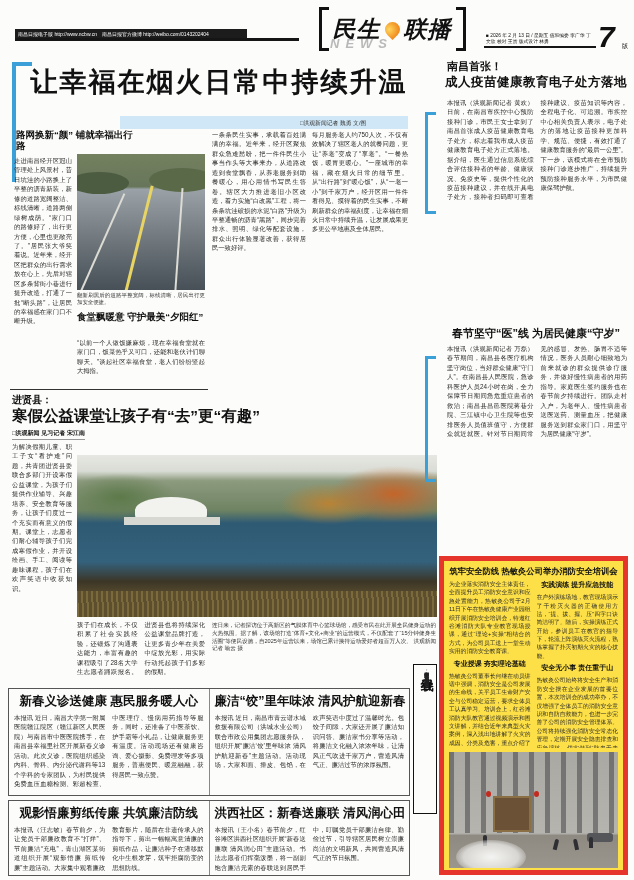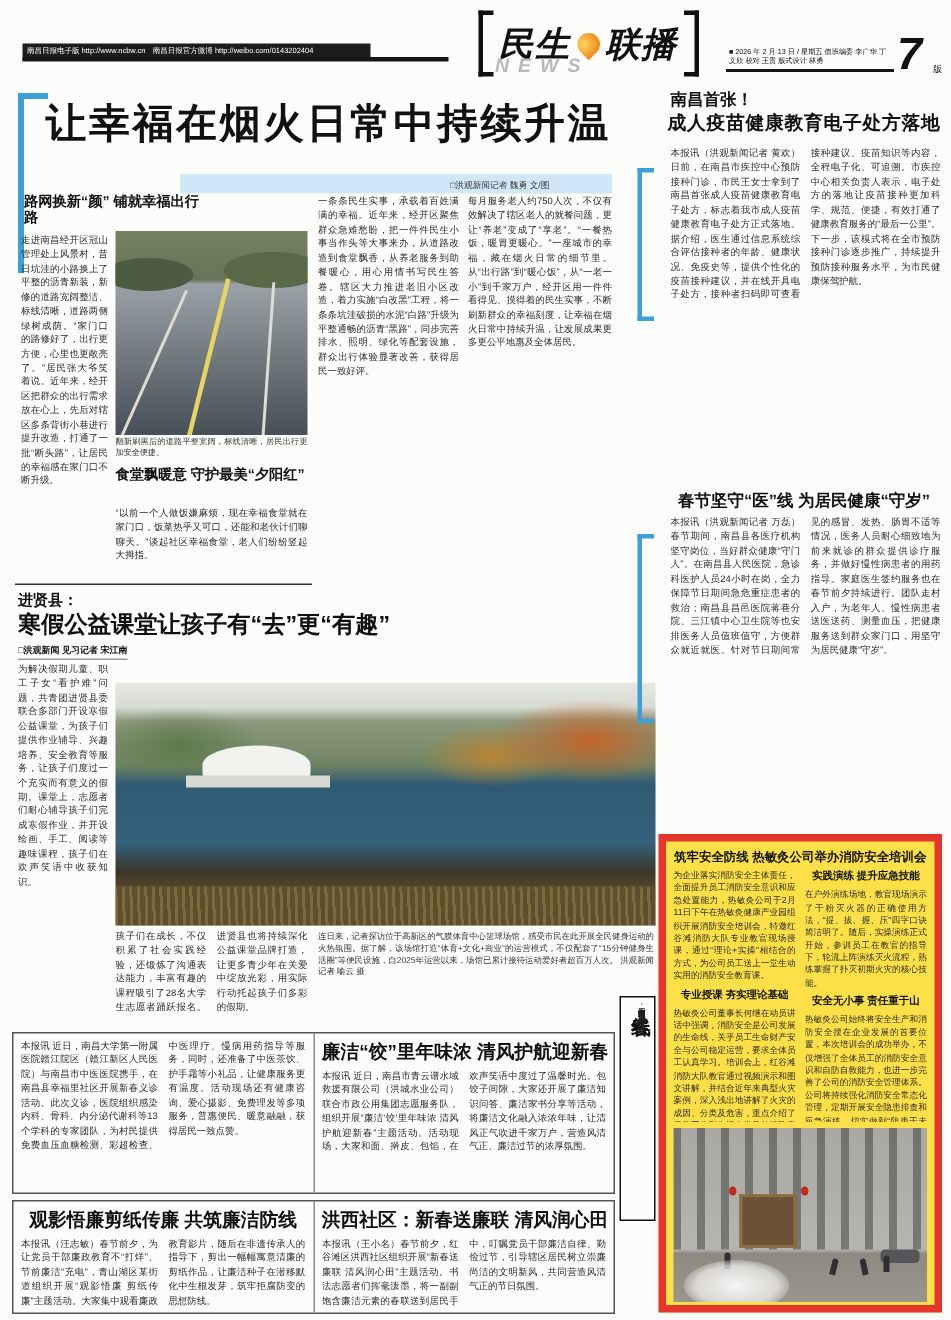--- a/index.html
+++ b/index.html
@@ -164,20 +164,21 @@
     <div class="dome"></div>
     <div class="dome2"></div>
     <div class="reeds"></div>
   </div>
 
   <div class="abs body-txt cols2 jx-c2">孩子们在成长，不仅积累了社会实践经验，还锻炼了沟通表达能力，丰富有趣的课程吸引了28名大学生志愿者踊跃报名。进贤县也将持续深化公益课堂品牌打造，让更多青少年在关爱中绽放光彩，用实际行动托起孩子们多彩的假期。</div>
   <div class="abs park-cap">连日来，记者探访位于高新区的气膜体育中心篮球场馆，感受市民在此开展全民健身运动的火热氛围。据了解，该场馆打造“体育+文化+商业”的运营模式，不仅配套了“15分钟健身生活圈”等便民设施，自2025年运营以来，场馆已累计接待运动爱好者超百万人次。 洪观新闻记者 喻云 摄</div>
 
   <div class="abs brow brow1">
     <div class="bart">
+      <div class="bart-h">新春义诊送健康 惠民服务暖人心</div>
       <div class="body-txt cols2" style="height:82px;">本报讯 近日，南昌大学第一附属医院赣江院区（赣江新区人民医院）与南昌市中医医院携手，在南昌县幸福里社区开展新春义诊活动。此次义诊，医院组织感染内科、骨科、内分泌代谢科等13个学科的专家团队，为村民提供免费血压血糖检测、彩超检查、中医理疗、慢病用药指导等服务，同时，还准备了中医茶饮、护手霜等小礼品，让健康服务更有温度。活动现场还有健康咨询、爱心摄影、免费理发等多项服务，普惠便民、暖意融融，获得居民一致点赞。</div>
     </div>
     <div class="bart">
       <div class="bart-h">廉洁“饺”里年味浓 清风护航迎新春</div>
       <div class="body-txt cols2" style="height:82px;">本报讯 近日，南昌市青云谱水域救援有限公司（洪城水业公司）联合市政公用集团志愿服务队，组织开展“廉洁‘饺’里年味浓 清风护航迎新春”主题活动。活动现场，大家和面、擀皮、包馅，在欢声笑语中度过了温馨时光。包饺子间隙，大家还开展了廉洁知识问答、廉洁家书分享等活动，将廉洁文化融入浓浓年味，让清风正气吹进千家万户，营造风清气正、廉洁过节的浓厚氛围。</div>
     </div>
   </div>
 
   <div class="abs brow brow2">
     <div class="bart">

